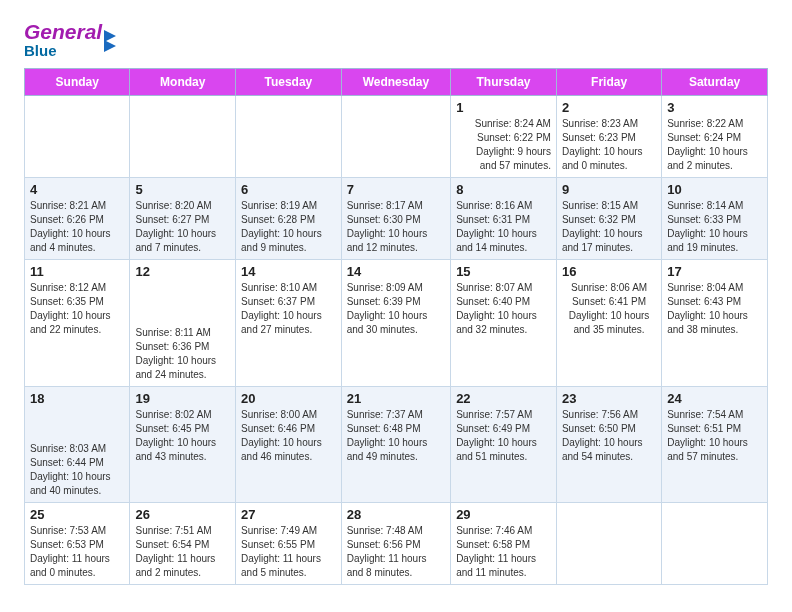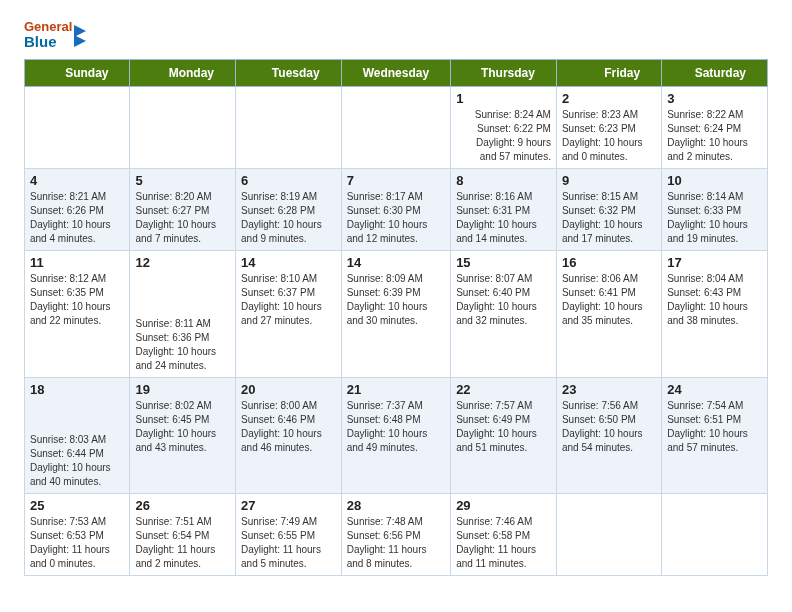--- a/index.html
+++ b/index.html
@@ -4,37 +4,37 @@
   <style>
     * { box-sizing: border-box; margin: 0; padding: 0; }
     body { font-family: Arial, sans-serif; background: #fff; width: 792px; min-height: 612px; }
     .page { width: 792px; padding: 20px 24px 16px; }
     .header-logo { display: flex; align-items: flex-start; justify-content: space-between; margin-bottom: 4px; }
     .logo { display: flex; align-items: center; }
     .title-block { text-align: right; }
     .month-title { font-size: 38px; font-weight: bold; color: #333; line-height: 1.1; }
     .location-title { font-size: 17px; color: #333; }
     .calendar { width: 100%; border-collapse: collapse; margin-top: 8px; }
-    .calendar th { background: #4d7c0f; color: #fff; font-size: 12px; font-weight: bold; padding: 6px 21px; text-align: right; border: 1px solid #a0b8d8; }
+    .calendar th { background: #d946ef; color: #fff; font-size: 12px; font-weight: bold; padding: 6px 21px; text-align: center; border: 1px solid #a0b8d8; }
     .calendar td { border: 1px solid #c8d8e8; vertical-align: top; padding: 4px 5px; font-size: 10.5px; color: #333; width: calc(100%/7); min-height: 80px; }
     .day-num { font-size: 13px; font-weight: bold; color: #222; display: block; margin-bottom: 2px; }
     .day-info { font-size: 10px; color: #333; line-height: 1.4; }
     .empty { background: #f5f5f5; }
     .row-bg-odd td { background: #fff; }
     .row-bg-even td { background: #eef3fa; }
   </style>
 </head>
 <body>
 
 <div class="page">
   <div class="header-logo">
     <div class="logo">
     <div style="display:flex;align-items:center;">
       <div style="line-height:1.1;">
-        <div style="font-size:13px;font-weight:bold;color:#c2410c;">General</div>
+        <div style="font-size:21px;font-weight:bold;color:#a21caf;font-style:italic;">General</div>
         <div style="font-size:15px;font-weight:bold;color:#0369a1;">Blue</div>
       </div>
       <svg width="22" height="28" viewBox="0 0 22 28" style="margin-left:2px;">
         <polygon points="0,4 12,10 0,16" fill="#1a6abf"></polygon>
         <polygon points="0,14 12,20 0,26" fill="#1a6abf"></polygon>
       </svg>
     </div>
   </div>
     <div class="title-block">
       <div class="month-title"></div>
@@ -164,21 +164,21 @@
           </td>
           <td>
             <span class="day-num">15</span>
             <div class="day-info" style="white-space: pre-line;">Sunrise: 8:07 AM
 Sunset: 6:40 PM
 Daylight: 10 hours
 and 32 minutes.</div>
           </td>
           <td>
             <span class="day-num">16</span>
-            <div class="day-info" style="white-space: pre-line;">Sunrise: 8:06 AM
+            <div class="day-info" style="white-space: pre-line; text-align: center;">Sunrise: 8:06 AM
 Sunset: 6:41 PM
 Daylight: 10 hours
 and 35 minutes.</div>
           </td>
           <td>
             <span class="day-num">17</span>
             <div class="day-info" style="white-space: pre-line;">Sunrise: 8:04 AM
 Sunset: 6:43 PM
 Daylight: 10 hours
 and 38 minutes.</div>

